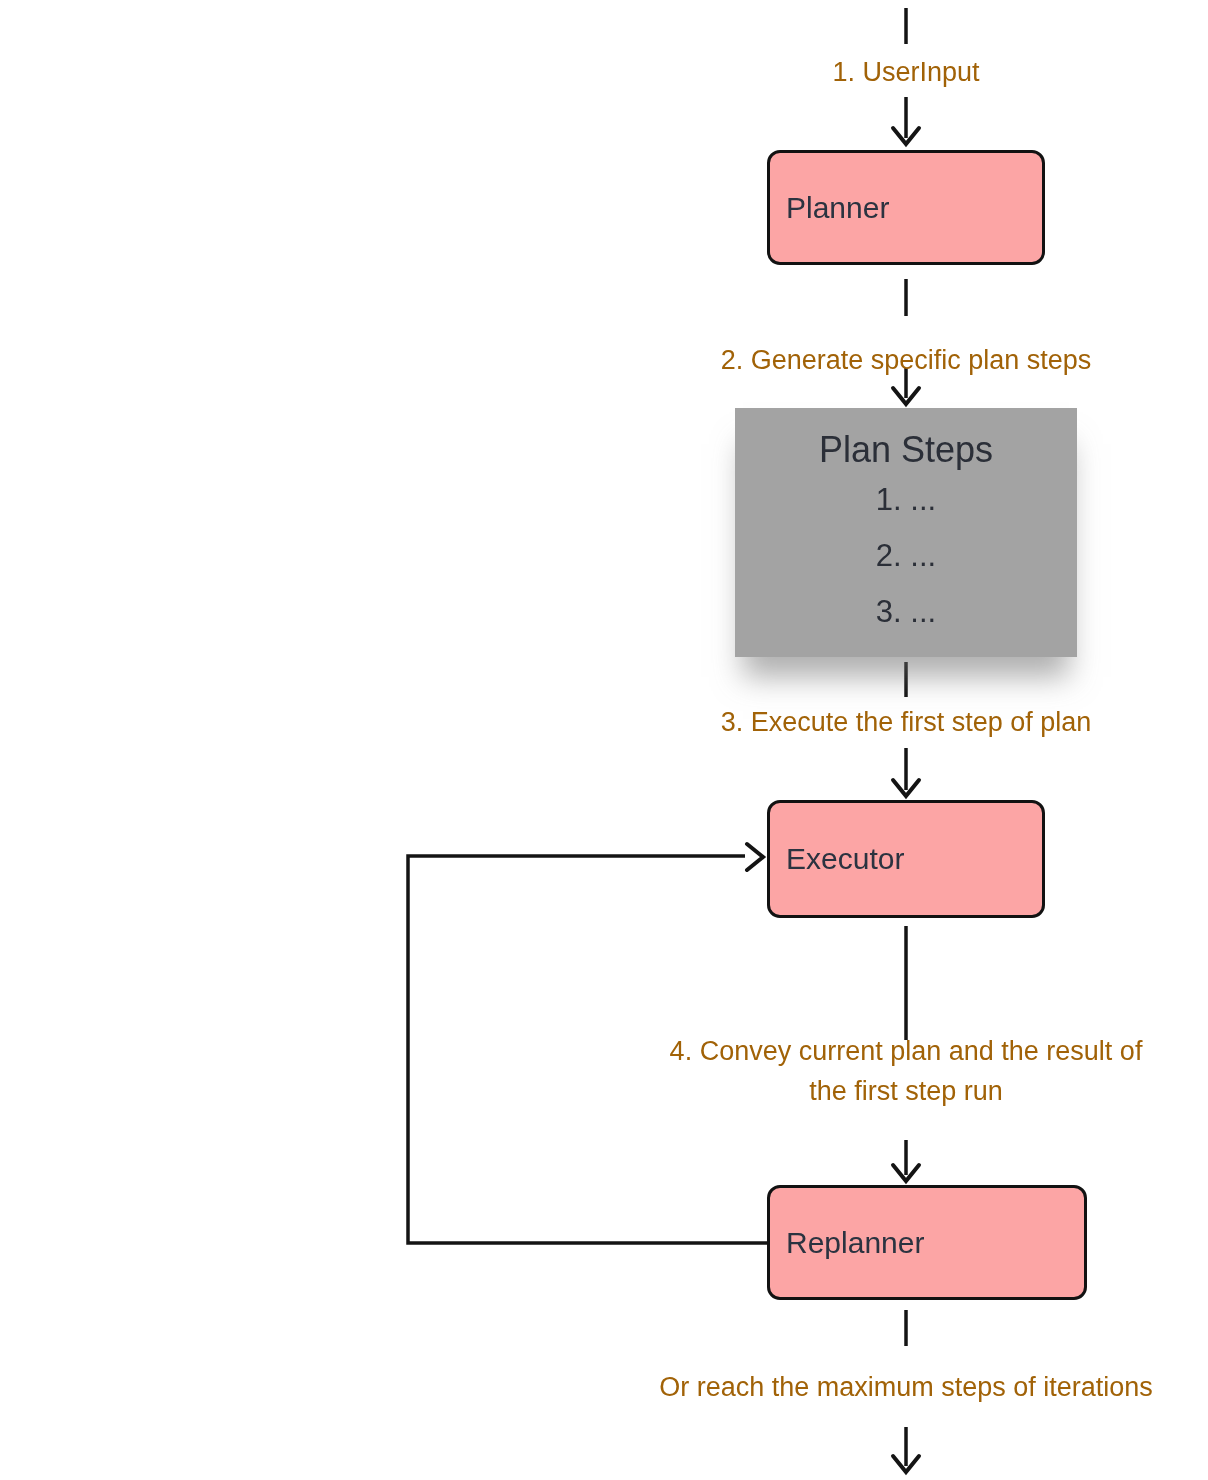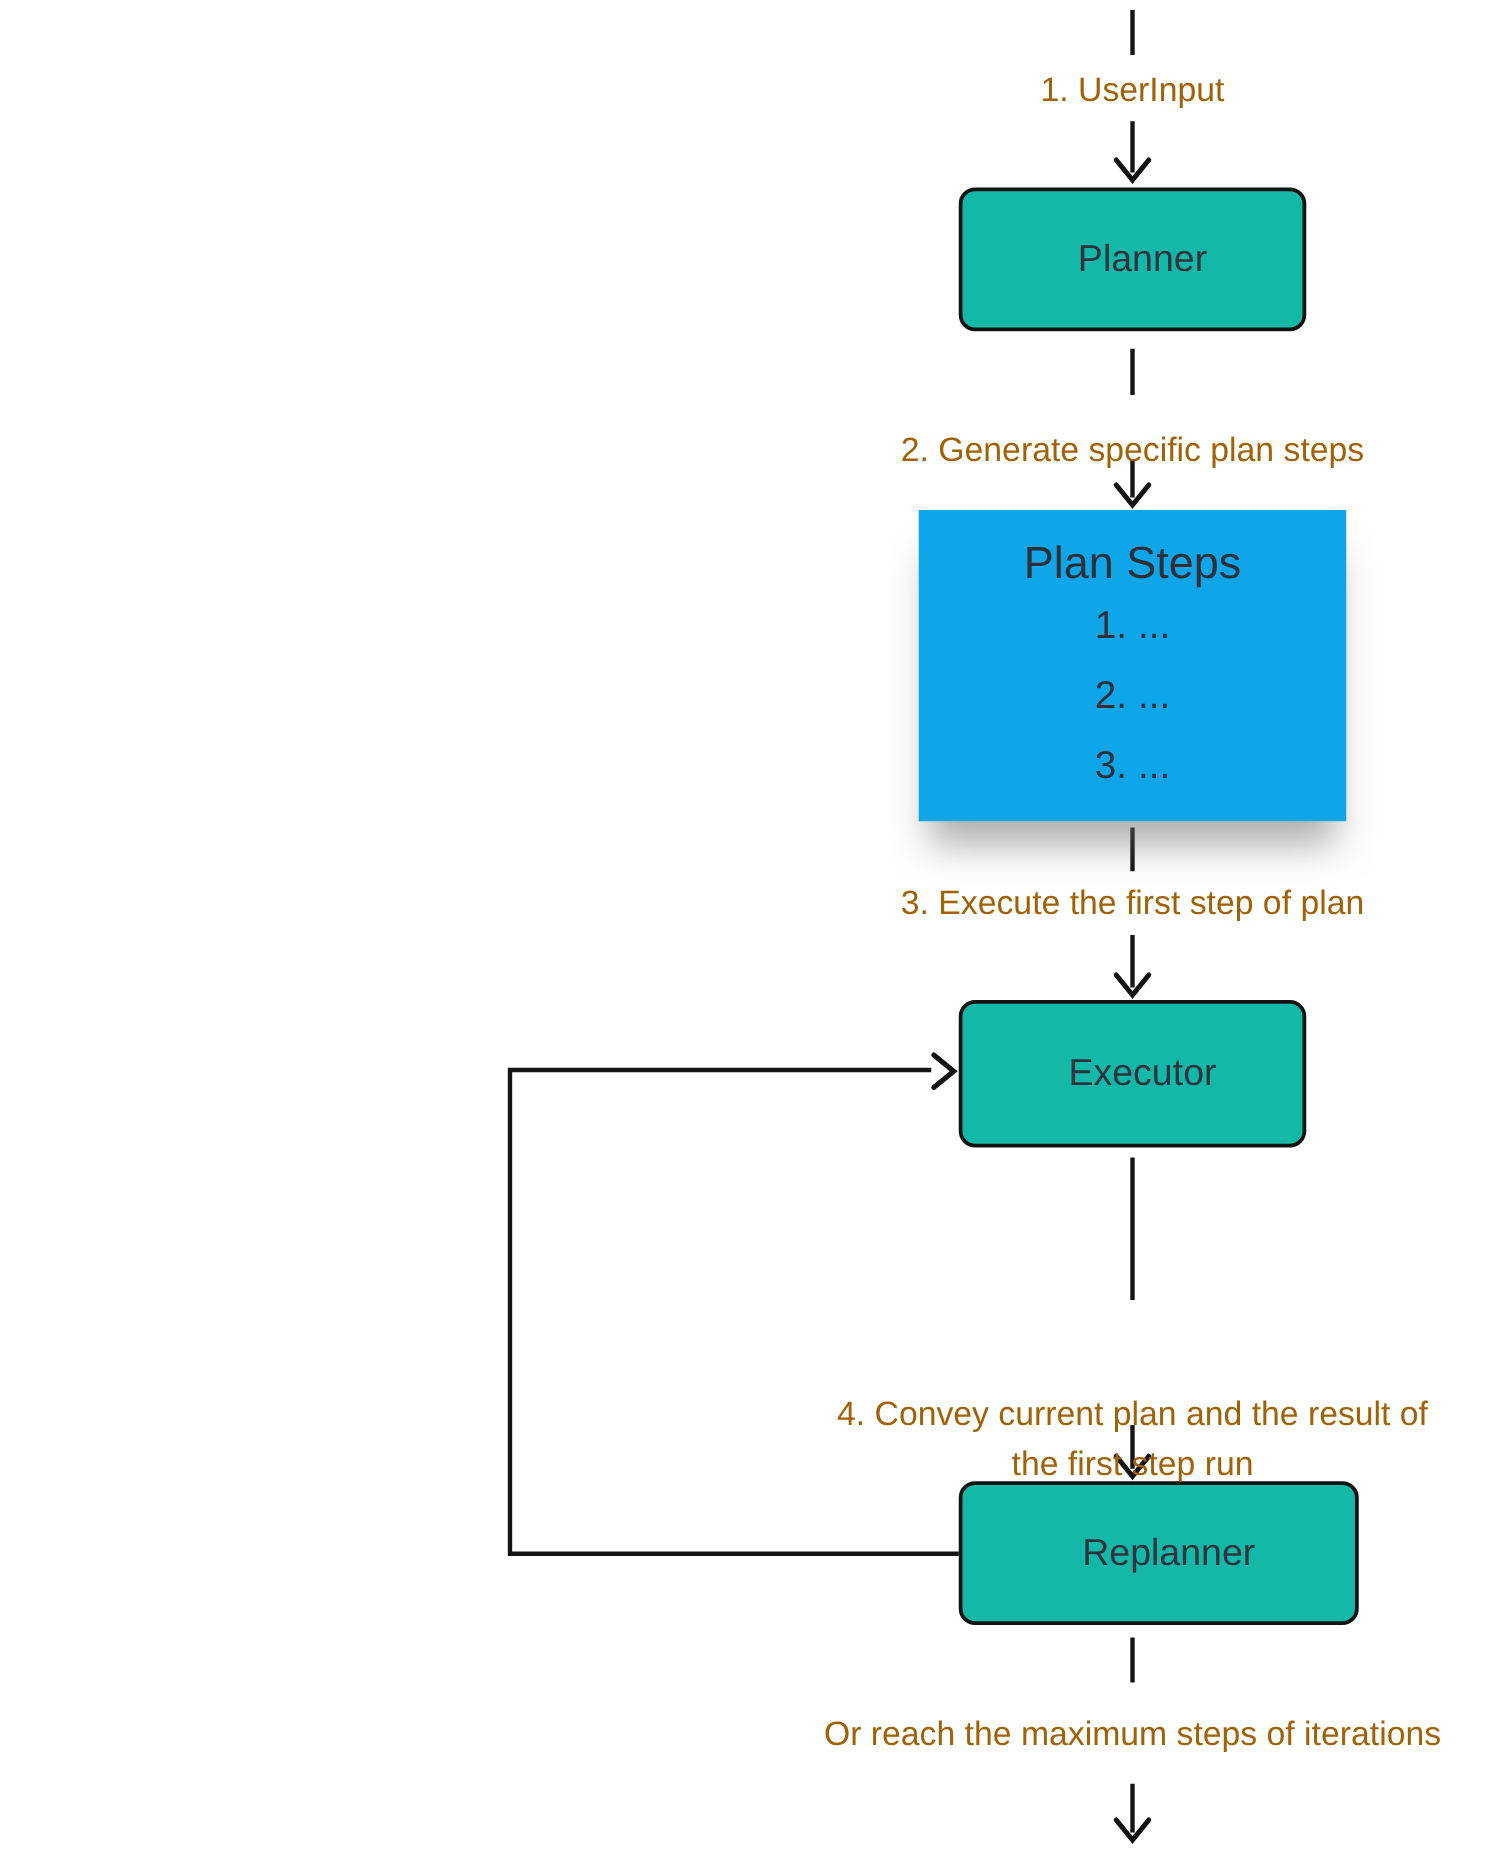--- a/index.html
+++ b/index.html
@@ -13,61 +13,60 @@
   }
   #wires {
     position: absolute;
     left: 0; top: 0;
     width: 1208px; height: 1480px;
     z-index: 1;
   }
   .node {
     position: absolute;
     box-sizing: border-box;
-    background: #14b8a6;
+    background: #fca5a5;
     border: 3.5px solid #121212;
     border-radius: 13px;
     display: flex;
     align-items: center;
-    justify-content: center;
     font-size: 30px;
     color: #2b3340;
     z-index: 2;
     padding-left: 16px;
   }
   #planner   { left: 767px; top: 150px;  width: 278px; height: 115px; }
   #executor  { left: 767px; top: 800px;  width: 278px; height: 118px; }
   #replanner { left: 767px; top: 1185px; width: 320px; height: 115px; }
   #plan-steps {
     position: absolute;
     box-sizing: border-box;
     left: 735px; top: 408px;
     width: 342px; height: 249px;
-    background: #0ea5e9;
+    background: #a3a3a3;
     box-shadow: 0 28px 28px -8px rgba(110,110,110,0.55);
     text-align: center;
     color: #2b2f38;
     z-index: 2;
   }
   .ps-title { margin-top: 20px; font-size: 36px; line-height: 44px; }
   .ps-item  { font-size: 31px; line-height: 56px; }
   .label {
     position: absolute;
     transform: translate(-50%, -50%);
     font-size: 27px;
     line-height: 40px;
     color: #a16207;
     white-space: nowrap;
     text-align: center;
     z-index: 3;
   }
   #label-1  { left: 906px; top: 72px; }
   #label-2  { left: 906px; top: 360px; }
   #label-3  { left: 906px; top: 722px; }
-  #label-4  { left: 906px; top: 1151px; }
+  #label-4  { left: 906px; top: 1071px; }
   #label-5a { left: 413px; top: 987px; background: #ffffff; padding: 0 4px; }
   #label-5b { left: 906px; top: 1387px; }
   .wire { stroke: #141414; stroke-width: 3.5; fill: none; }
   .head { stroke: #141414; stroke-width: 4;   fill: none; stroke-linecap: round; stroke-linejoin: miter; }
 </style>
 </head>
 <body>
 
 <div id="canvas">
 

